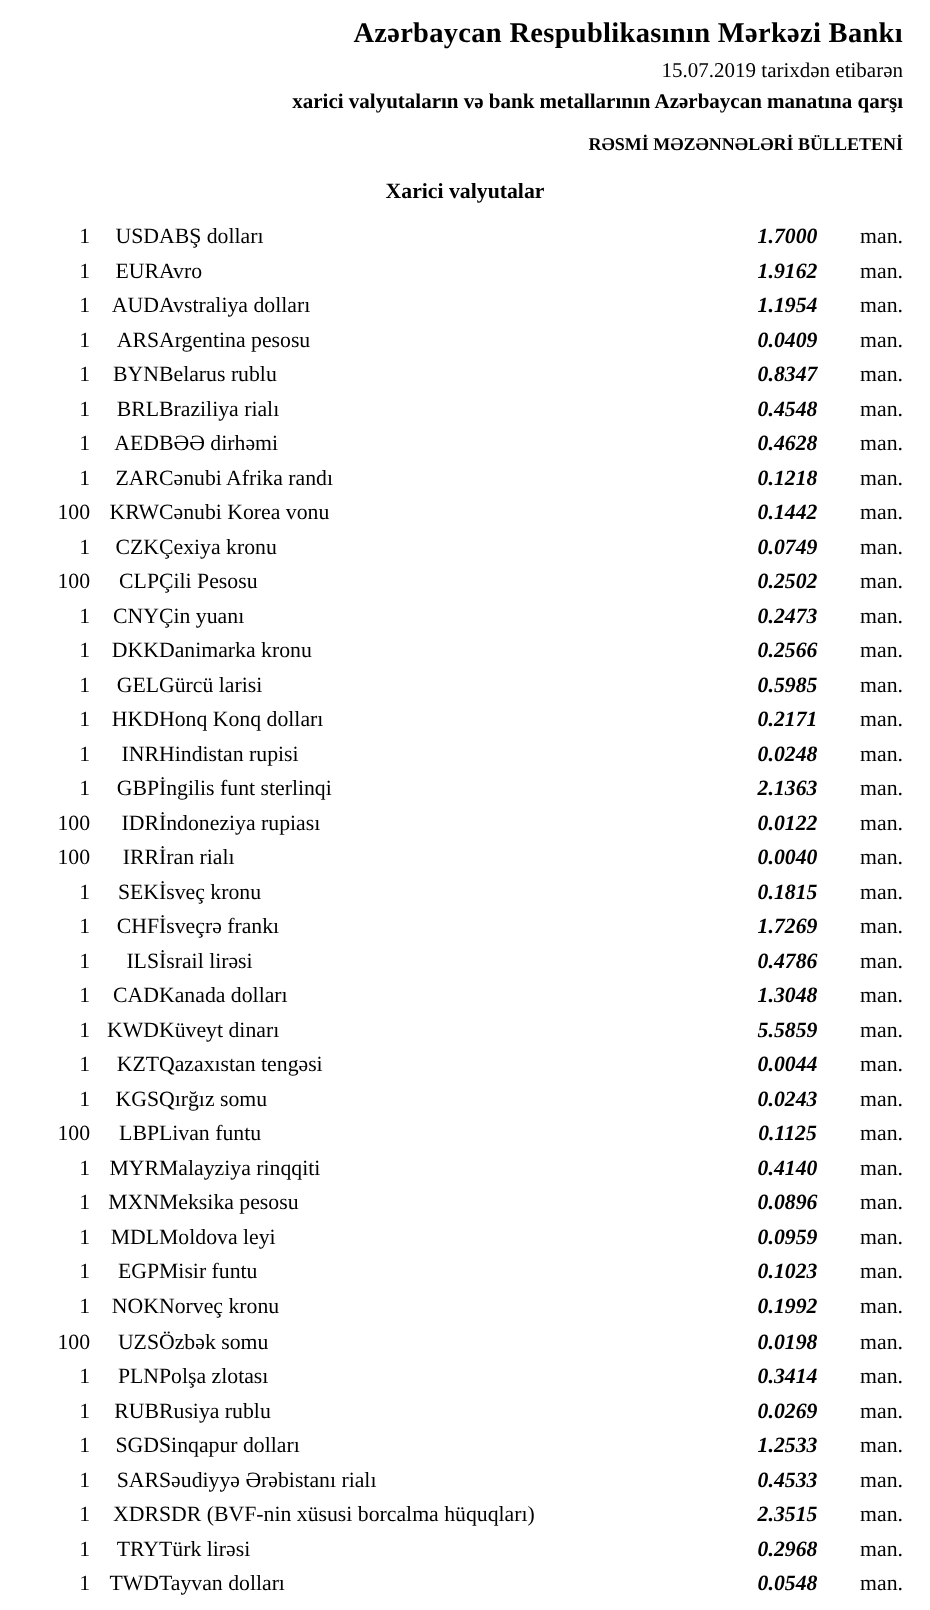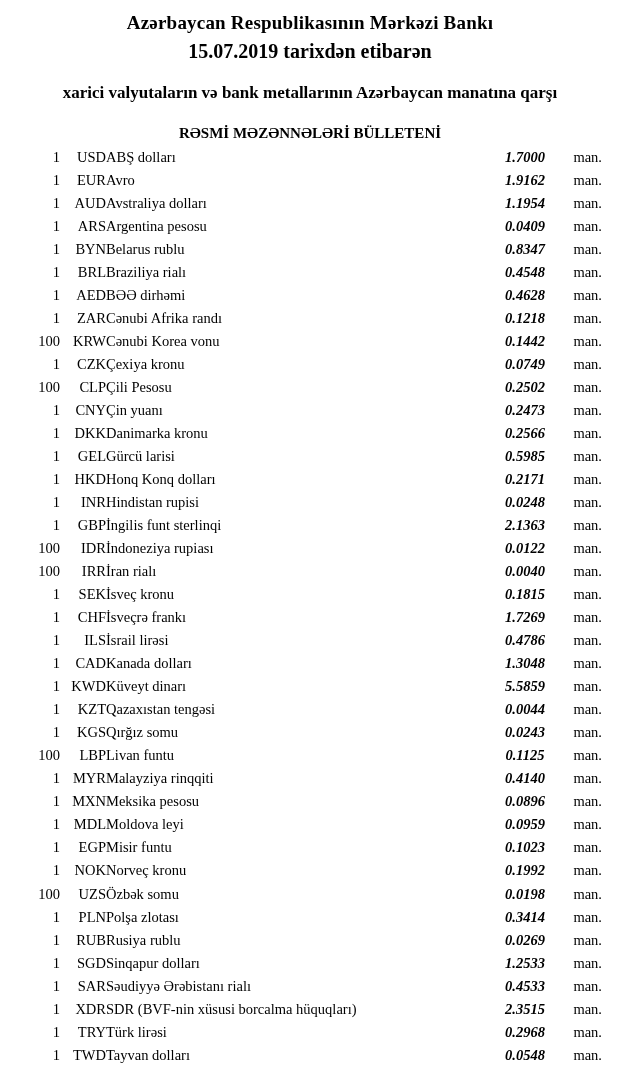--- a/index.html
+++ b/index.html
@@ -12,42 +12,42 @@
     min-height: 1073px;
     font-family: "Liberation Serif", "DejaVu Serif", serif;
     color: #000000;
   }
   .page {
     width: 620px;
     box-sizing: border-box;
     padding: 8px 18px 4px 18px;
   }
   .header {
-    text-align: center;
+    text-align: right;
   }
   .bank-title {
     font-size: 19px;
     font-weight: bold;
     letter-spacing: 0.2px;
     margin: 4px 0 6px 0;
   }
   .date-line {
-    font-size: 20px;
+    font-size: 14px;
+    font-weight: normal;
+    margin-bottom: 5px;
+  }
+  .subtitle-line {
+    font-size: 14px;
     font-weight: bold;
-    margin-bottom: 20px;
-  }
-  .subtitle-line {
-    font-size: 17px;
+    margin-bottom: 12px;
+  }
+  .bulletin-line {
+    font-size: 12px;
     font-weight: bold;
-    margin-bottom: 22px;
-  }
-  .bulletin-line {
-    font-size: 15px;
-    font-weight: bold;
-    margin-bottom: 4px;
+    margin-bottom: 16px;
   }
   .section-title {
     text-align: center;
     font-size: 14.5px;
     font-weight: bold;
     margin: 6px 0 10px 0;
   }
   table.rates {
     width: 100%;
     border-collapse: collapse;
@@ -94,20 +94,21 @@
 
 <div class="page">
 
   <div class="header">
     <div class="bank-title">Azərbaycan Respublikasının Mərkəzi Bankı</div>
     <div class="date-line">15.07.2019  tarixdən etibarən</div>
     <div class="subtitle-line">xarici valyutaların və bank metallarının Azərbaycan manatına qarşı</div>
     <div class="bulletin-line">RƏSMİ MƏZƏNNƏLƏRİ BÜLLETENİ</div>
   </div>
 
+  <div class="section-title">Xarici valyutalar</div>
 
   <table class="rates">
     <tbody>
         <tr>
           <td class="qty">1</td>
           <td class="code">USD</td>
           <td class="name">ABŞ dolları</td>
           <td class="value">1.7000</td>
           <td class="unit">man.</td>
         </tr>

